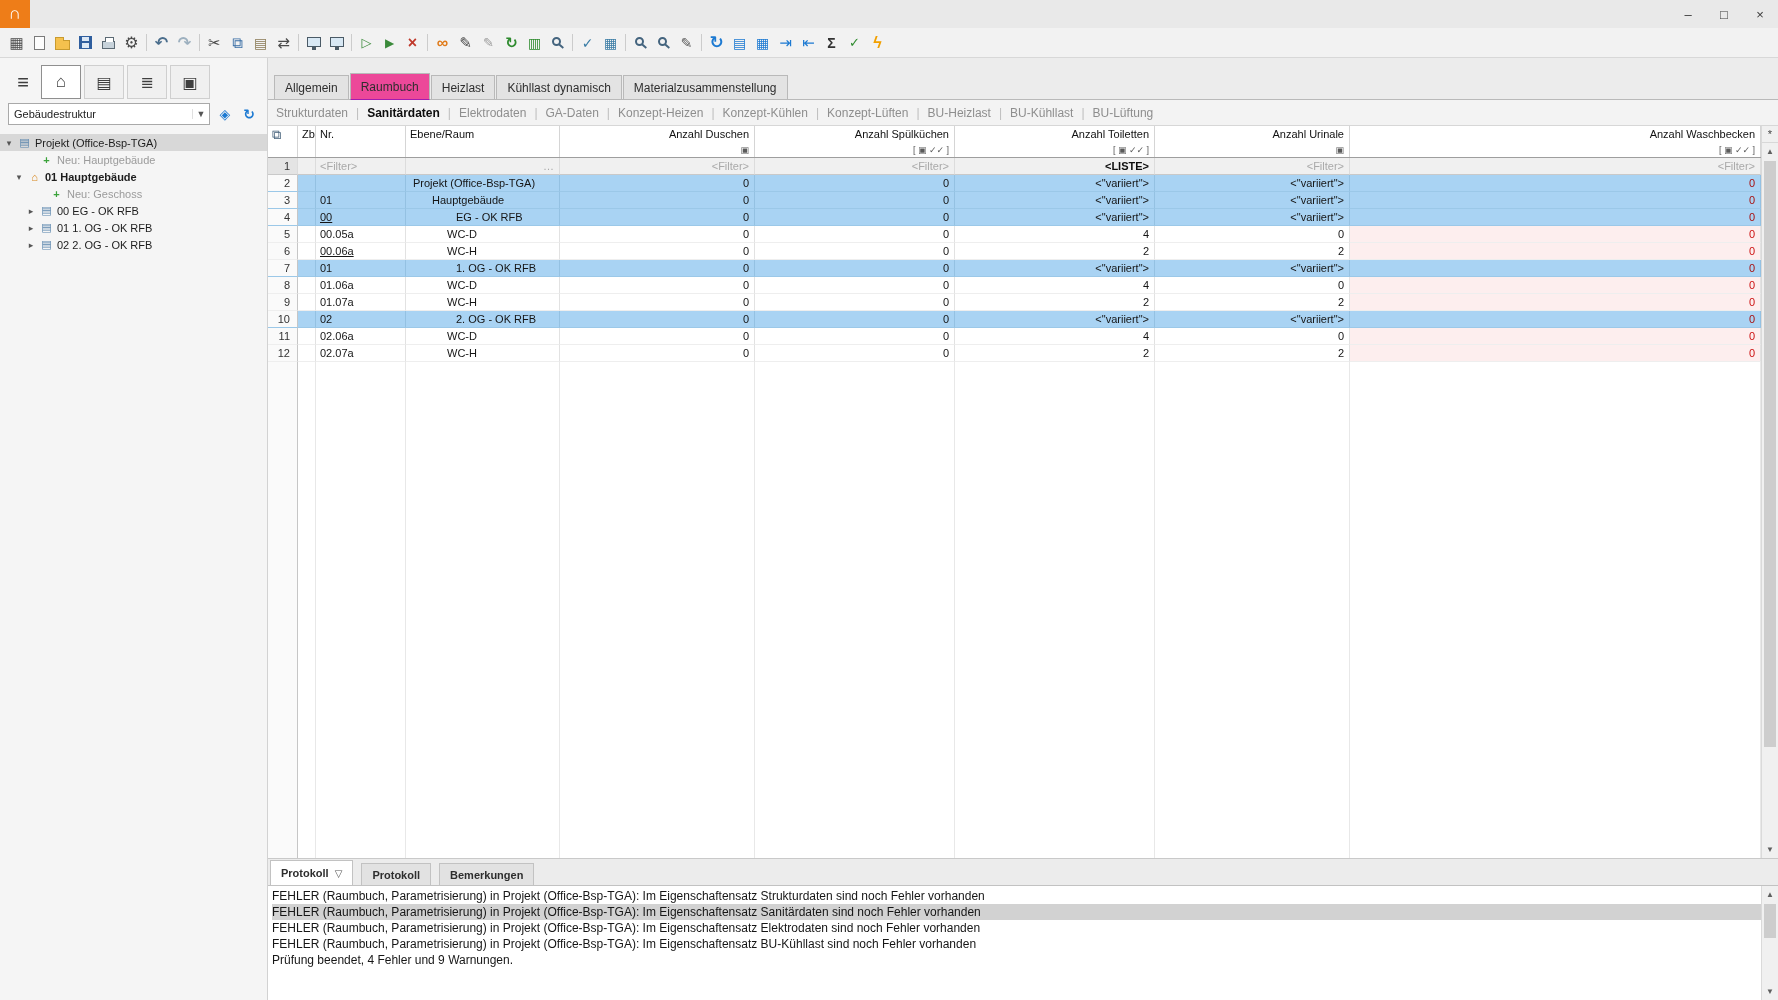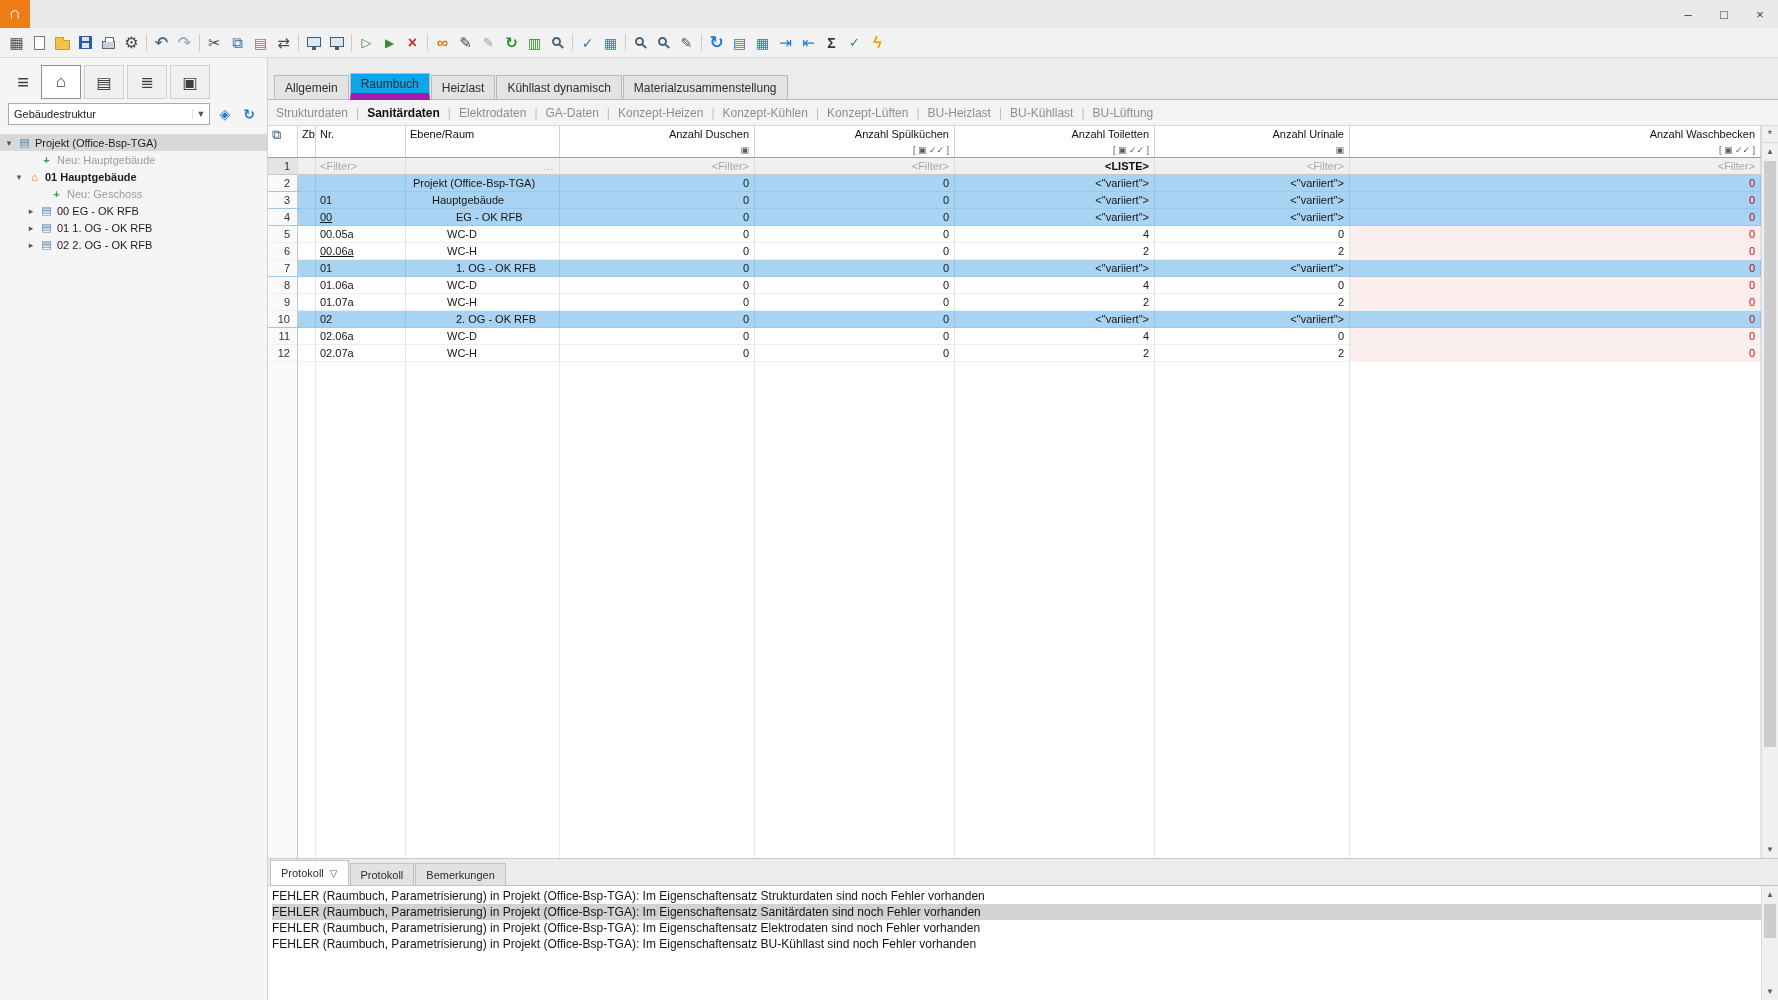--- a/index.html
+++ b/index.html
@@ -58,21 +58,21 @@
   .ic-project{color:#5b86ad;}
   .ic-building{color:#d8881f;}
   .ic-floor{color:#5b86ad;}
   .ic-plus{color:#3aa33a;font-weight:bold;}
   .tree-label{white-space:nowrap;}
 
   
   .main{flex:1;display:flex;flex-direction:column;min-width:0;background:#ececec;padding-top:14px;overflow:hidden;justify-content:space-between;}
   .main-tabs{flex:0 0 28px;display:flex;align-items:flex-end;padding-left:6px;gap:1px;border-bottom:1px solid #b9b9b9;}
   .tab{height:24px;padding:0 10px;display:flex;align-items:center;background:#e3e3e3;border:1px solid #b9b9b9;border-bottom:none;font-size:12px;color:#2e2e2e;white-space:nowrap;}
-  .tab.active{background:#0ea5e9;height:27px;margin-bottom:-1px;border-bottom:7px solid #a21caf;}
+  .tab.active{background:#ec4899;height:27px;margin-bottom:-1px;border-bottom:1px solid #a21caf;}
   .sub-tabs{flex:0 0 26px;display:flex;align-items:center;padding-left:8px;gap:8px;background:#f3f3f3;border-bottom:1px solid #d7d7d7;font-size:12px;}
   .subtab{color:#8e8e8e;white-space:nowrap;}
   .subtab.active{color:#0d0d0d;font-weight:bold;}
   .sub-sep{color:#bdbdbd;}
 
   
   .grid-outer{flex:1;display:flex;min-height:0;background:#fff;}
   .grid-area{flex:1;display:flex;flex-direction:column;min-width:0;background:#fff;}
   .grid-header{flex:0 0 32px;display:flex;border-bottom:1px solid #9e9e9e;background:#fff;}
   .gh-cell{border-right:1px solid #d5d5d5;padding:2px 5px 1px 4px;display:flex;flex-direction:column;justify-content:space-between;font-size:11px;color:#111;overflow:hidden;}
@@ -103,21 +103,21 @@
   
   .v-scroll{flex:0 0 17px;width:17px;background:#f0f0f0;border-left:1px solid #dadada;display:flex;flex-direction:column;}
   .vs-btn{height:17px;display:flex;align-items:center;justify-content:center;font-size:8px;color:#5f5f5f;}
   .vs-btn.opt{border-bottom:1px solid #d8d8d8;font-size:11px;color:#444;}
   .vs-track{flex:1;position:relative;}
   .vs-thumb{position:absolute;top:1px;left:2px;right:2px;height:86%;background:#cdcdcd;}
   .vs-thumb.short{height:34px;}
 
   
   .bottom-panel{flex:0 0 142px;display:flex;flex-direction:column;background:#ececec;border-top:1px solid #c9c9c9;}
-  .bp-tabs{flex:0 0 26px;display:flex;align-items:flex-end;padding-left:2px;gap:1px;}
+  .bp-tabs{flex:0 0 26px;display:flex;align-items:flex-end;padding-left:2px;gap:8px;font-weight:bold;}
   .bp-tab{height:22px;padding:0 10px;background:#e2e2e2;border:1px solid #c2c2c2;border-bottom:none;display:flex;align-items:center;gap:6px;font-size:11px;color:#2e2e2e;}
   .bp-tab.active{background:#ffffff;height:25px;}
   .funnel{font-size:10px;color:#555;}
   .bp-body{flex:1;background:#fff;border-top:1px solid #c2c2c2;display:flex;min-height:0;}
   .log-list{flex:1;padding:2px 0 0 4px;overflow:hidden;}
   .log-line{height:16px;line-height:16px;font-size:12px;color:#161616;white-space:nowrap;}
   .log-line.sel{background:#d2d2d2;}
 </style>
 </head>
 <body>
@@ -495,20 +495,21 @@
             <div class="bp-tab">
               <span>Bemerkungen</span>
             </div>
           </div>
         <div class="bp-body">
           <div class="log-list">
               <div class="log-line">FEHLER (Raumbuch, Parametrisierung) in Projekt (Office-Bsp-TGA): Im Eigenschaftensatz Strukturdaten sind noch Fehler vorhanden</div>
               <div class="log-line sel">FEHLER (Raumbuch, Parametrisierung) in Projekt (Office-Bsp-TGA): Im Eigenschaftensatz Sanitärdaten sind noch Fehler vorhanden</div>
               <div class="log-line">FEHLER (Raumbuch, Parametrisierung) in Projekt (Office-Bsp-TGA): Im Eigenschaftensatz Elektrodaten sind noch Fehler vorhanden</div>
               <div class="log-line">FEHLER (Raumbuch, Parametrisierung) in Projekt (Office-Bsp-TGA): Im Eigenschaftensatz BU-Kühllast sind noch Fehler vorhanden</div>
+              <div class="log-line">Prüfung beendet, 4 Fehler und 9 Warnungen.</div>
             </div>
           <div class="v-scroll">
             <div class="vs-btn">▲</div>
             <div class="vs-track">
               <div class="vs-thumb short"></div>
             </div>
             <div class="vs-btn">▼</div>
           </div>
         </div>
       </div>

